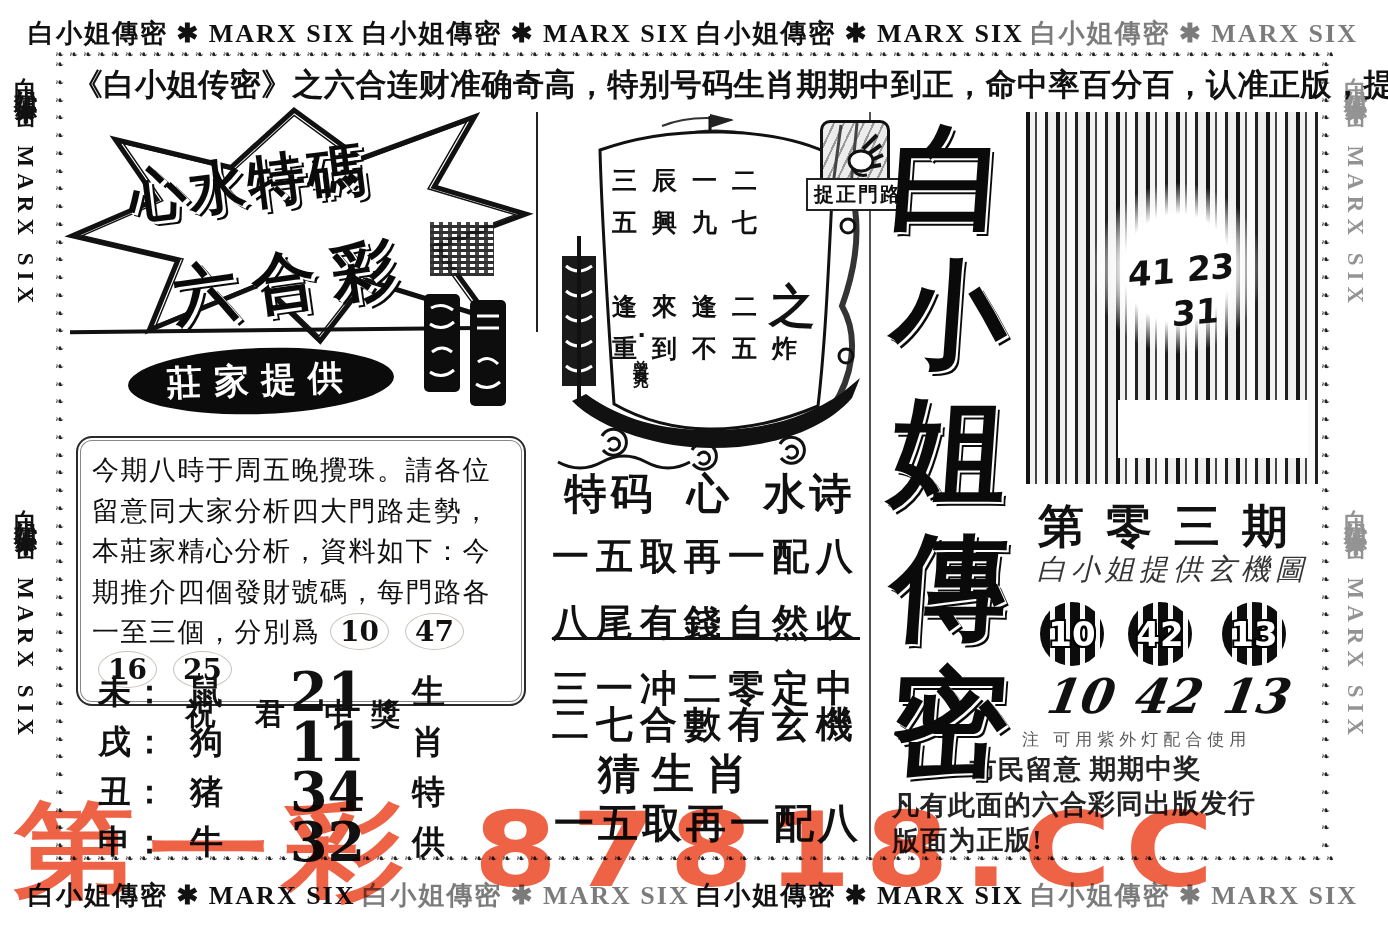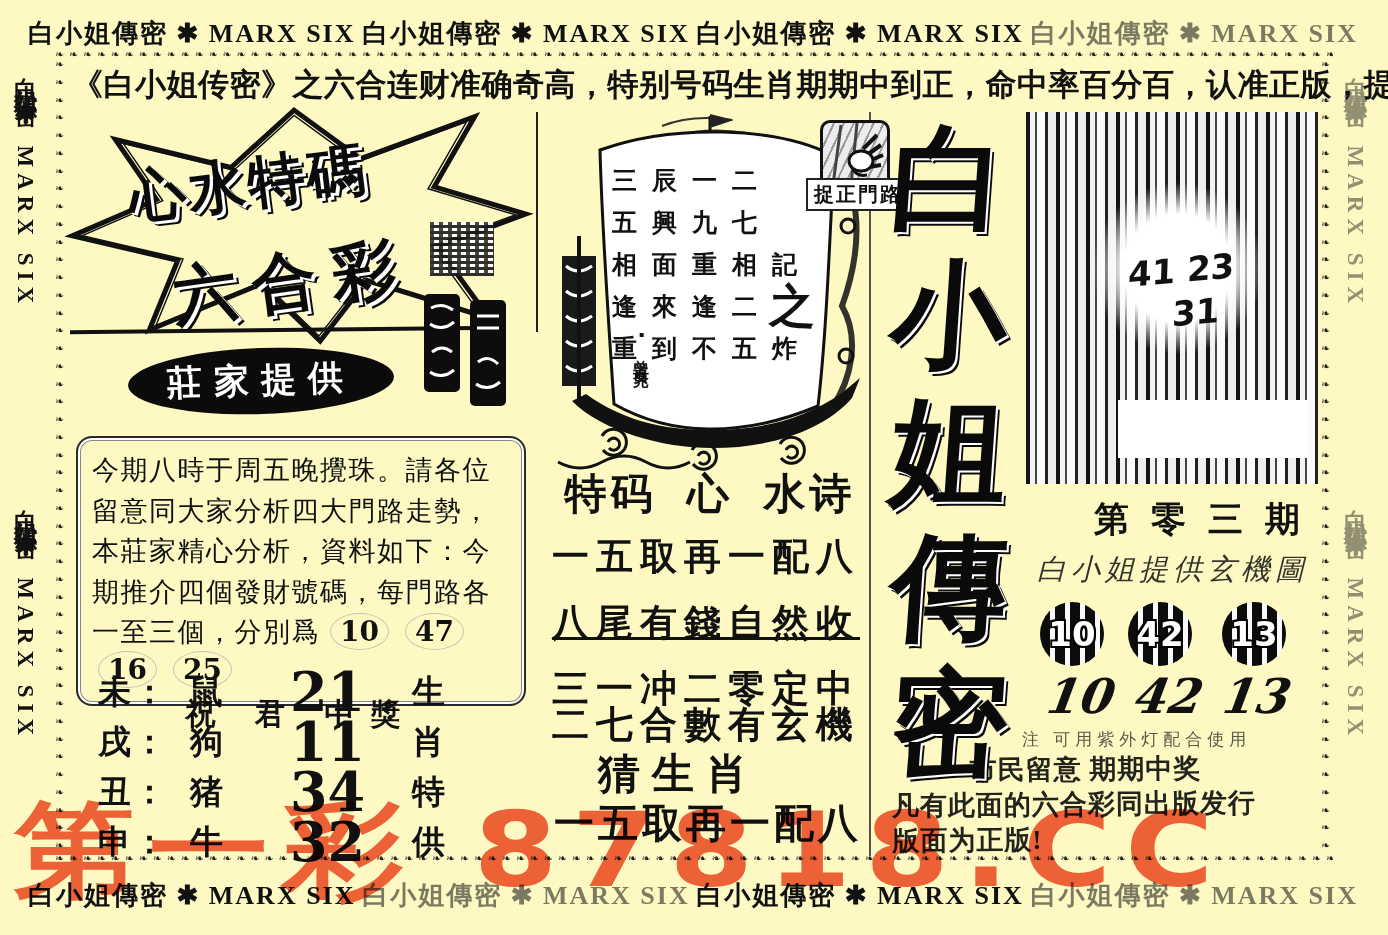--- a/index.html
+++ b/index.html
@@ -1,16 +1,16 @@
 <!DOCTYPE html>
 <html><head>
 <meta charset="utf-8">
 <style>
   html,body{margin:0;padding:0;background:#e8e8e8;}
-  #page{position:relative;width:1388px;height:935px;background:#fef9c3;overflow:hidden;
+  #page{position:relative;width:1388px;height:935px;background:#ffffff;overflow:hidden;
         font-family:"Liberation Serif",serif;color:#111;}
   .abs{position:absolute;}
 
   
   .brandrow{position:absolute;left:28px;width:1330px;display:flex;justify-content:space-between;}
   .brand{font-size:26px;font-weight:700;letter-spacing:2px;white-space:nowrap;}
   .faint{opacity:.55;}
   .vmargin{position:absolute;writing-mode:vertical-rl;text-orientation:mixed;
            font-size:23px;font-weight:700;letter-spacing:6px;overflow:hidden;}
 
@@ -81,21 +81,21 @@
 
   
   .mystic{position:absolute;left:1026px;top:112px;width:292px;height:372px;
           background:
             radial-gradient(circle at 52% 42%, #fff 0 54px, rgba(255,255,255,0) 86px),
             repeating-linear-gradient(90deg,#141414 0 4px,#f2f2f2 4px 9px,#444 9px 11px,#fafafa 11px 19px,#222 19px 22px,#eee 22px 30px),
             repeating-linear-gradient(0deg,rgba(255,255,255,.55) 0 7px,rgba(0,0,0,.12) 7px 13px);}
   .mystic-blank{position:absolute;left:1118px;top:400px;width:190px;height:58px;background:#fff;}
   .hand-num{position:absolute;font-family:"DejaVu Sans",sans-serif;font-weight:700;
             transform:rotate(-5deg) skewX(-7deg);}
-  .issue{position:absolute;left:1026px;top:496px;width:296px;text-align:right;font-size:35px;
+  .issue{position:absolute;left:1026px;top:496px;width:296px;text-align:center;font-size:46px;
          font-weight:600;letter-spacing:22px;white-space:nowrap;}
   .mystic-title{position:absolute;left:1020px;top:550px;width:306px;text-align:center;font-size:29px;
                 font-weight:500;letter-spacing:5px;opacity:.85;white-space:nowrap;font-style:italic;}
   .ball{position:absolute;top:602px;width:64px;height:64px;border-radius:50%;
         background:repeating-linear-gradient(90deg,#0c0c0c 0 10px,#f8f8f8 10px 15px);
         display:flex;align-items:center;justify-content:center;}
   .ball span{font-family:"DejaVu Sans",sans-serif;font-size:34px;font-weight:800;color:#fff;
         text-shadow:2px 2px 0 #000,-2px 2px 0 #000,2px -2px 0 #000,-2px -2px 0 #000;}
   .hw{position:absolute;top:668px;font-family:"DejaVu Serif",serif;font-style:italic;font-size:48px;
       font-weight:700;transform:skewX(-10deg);}
@@ -204,21 +204,21 @@
     <path d="M296,60 C322,95 318,150 300,200 C318,232 310,272 290,302" stroke="#111" stroke-width="6" fill="none" opacity=".85"></path>
     <circle cx="306" cy="120" r="7" fill="none" stroke="#111" stroke-width="3"></circle>
     <circle cx="304" cy="250" r="7" fill="none" stroke="#111" stroke-width="3"></circle>
     <path d="M30,295 C60,325 120,342 170,342 C230,342 282,324 310,292 L318,272 L300,287 C260,314 220,324 168,324 C120,324 80,314 44,288 Z" fill="#111"></path>
     <path d="M60,330 a13,13 0 1,1 1,14 M66,336 a6,6 0 1,1 1,6" stroke="#111" stroke-width="3" fill="none"></path>
     <path d="M150,344 a13,13 0 1,1 1,14 M156,350 a6,6 0 1,1 1,6" stroke="#111" stroke-width="3" fill="none"></path>
     <path d="M238,338 a13,13 0 1,1 1,14 M244,344 a6,6 0 1,1 1,6" stroke="#111" stroke-width="3" fill="none"></path>
     <path d="M16,356 q22,12 44,0 q22,-12 44,0 q22,12 44,0" stroke="#111" stroke-width="3" fill="none"></path>
   </svg>
 
-  <div class="sailtext"><span>三辰一二</span><br><span>五興九七</span><br><span>相面重相記</span><br><span>逢來逢二</span><br><span>重到不五炸</span></div>
+  <div class="sailtext"><span>三辰一二</span><br><span>五興九七</span><br><br><span>逢來逢二</span><br><span>重到不五炸</span></div>
   <div class="bigchar">之</div>
   <div class="attrib"><span>▪</span><span>曾道女兒</span></div>
 
   <div class="badge">
     <svg width="64" height="64">
       <path d="M18,2 L10,62 M34,0 L28,62" stroke="#444" stroke-width="3"></path>
       <path d="M54,12 L40,26 M58,22 L44,32 M60,32 L46,38 M58,42 L46,44" stroke="#111" stroke-width="4" fill="none"></path>
       <ellipse cx="38" cy="38" rx="12" ry="10" fill="#fff" stroke="#111" stroke-width="3"></ellipse>
       <path d="M30,46 q4,8 14,6" stroke="#111" stroke-width="3" fill="none"></path>
     </svg>

